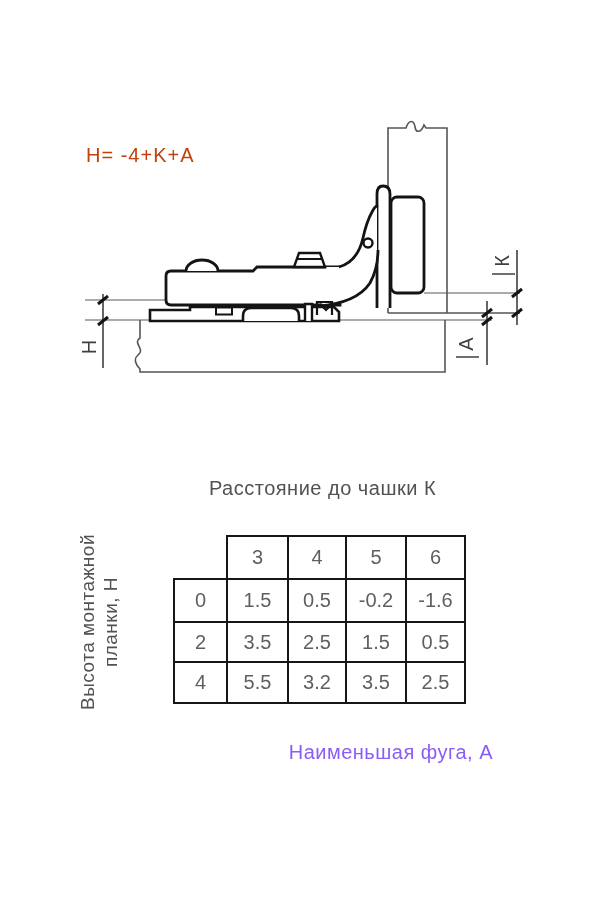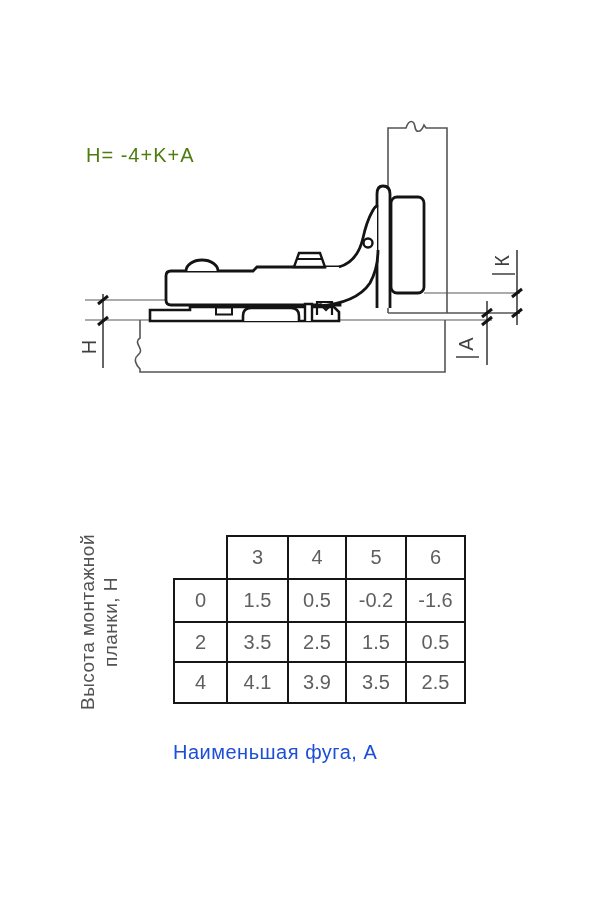--- a/index.html
+++ b/index.html
@@ -1,24 +1,24 @@
 <!DOCTYPE html>
 <html><head>
 <meta charset="utf-8">
 <style>
   html,body{margin:0;padding:0;background:#fff;}
   .page{position:relative;width:600px;height:900px;background:#fff;overflow:hidden;
         font-family:"Liberation Sans", sans-serif;color:#444;}
-  .formula{position:absolute;left:86px;top:144px;font-size:20px;letter-spacing:1px;color:#4d7c0f;white-space:pre;}
+  .formula{position:absolute;left:86px;top:144px;font-size:20px;letter-spacing:1px;color:#c2410c;white-space:pre;}
   .diagram-svg{position:absolute;left:0;top:0;}
   .dim-label{font-size:20px;fill:#3f3f3f;font-family:"Liberation Sans",sans-serif;}
   .tbl-title{position:absolute;left:150px;top:477px;width:345px;text-align:center;
              font-size:20px;color:#525252;letter-spacing:0.5px;}
-  .tbl-bottom{position:absolute;left:173px;top:741px;width:320px;text-align:left;
-              font-size:20px;color:#1d4ed8;letter-spacing:0.5px;}
+  .tbl-bottom{position:absolute;left:173px;top:741px;width:320px;text-align:right;
+              font-size:20px;color:#8b5cf6;letter-spacing:0.5px;}
   .tbl-left{position:absolute;left:-22px;top:599px;width:242px;height:46px;
             transform:rotate(-90deg);text-align:center;font-size:19px;line-height:23px;
             color:#525252;letter-spacing:0.5px;}
   table.grid{position:absolute;left:173px;top:535px;border-collapse:collapse;table-layout:fixed;}
   table.grid td{border:2.5px solid #161616;text-align:center;vertical-align:middle;
                 font-size:20px;color:#5f5f5f;padding:0;}
   table.grid td.blank{border:none;}
   td.c0{width:51px;} td.c1{width:59px;} td.c2{width:56px;} td.c3{width:58px;} td.c4{width:57px;}
   tr.r0 td{height:41px;} tr.r1 td{height:41px;} tr.r2 td{height:38px;} tr.r3 td{height:39px;}
 </style>
@@ -87,20 +87,21 @@
     </g>
 
     <g>
       <path d="M487,301 V365" stroke="#3f3f3f" stroke-width="1.6" fill="none"></path>
       <path d="M482,317 L492,309 M482,325 L492,317" stroke="#141414" stroke-width="3" fill="none"></path>
       <text class="dim-label" transform="rotate(-90 466 344)" x="466" y="344" text-anchor="middle" dominant-baseline="central">А</text>
       <path d="M456,357 H479" stroke="#3f3f3f" stroke-width="1.5" fill="none"></path>
     </g>
   </svg>
 
+  <div class="tbl-title">Расстояние до чашки К</div>
 
   <div class="tbl-left">
     <div>Высота монтажной</div>
     <div>планки, Н</div>
   </div>
 
   <table class="grid">
     <tbody>
         <tr class="r0">
       <td class="blank c0"></td>
@@ -118,22 +119,22 @@
     </tr>
     <tr class="r2">
       <td class="c0">2</td>
       <td class="c1">3.5</td>
       <td class="c2">2.5</td>
       <td class="c3">1.5</td>
       <td class="c4">0.5</td>
     </tr>
     <tr class="r3">
       <td class="c0">4</td>
-      <td class="c1">4.1</td>
-      <td class="c2">3.9</td>
+      <td class="c1">5.5</td>
+      <td class="c2">3.2</td>
       <td class="c3">3.5</td>
       <td class="c4">2.5</td>
     </tr>
   </tbody>
     </table>
 
   <div class="tbl-bottom">Наименьшая фуга, А</div>
 
 </div>
 

